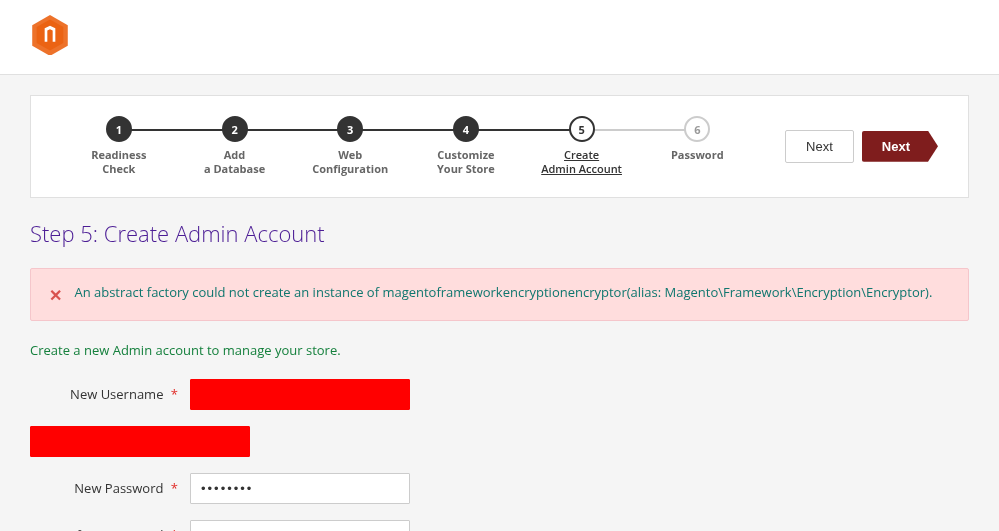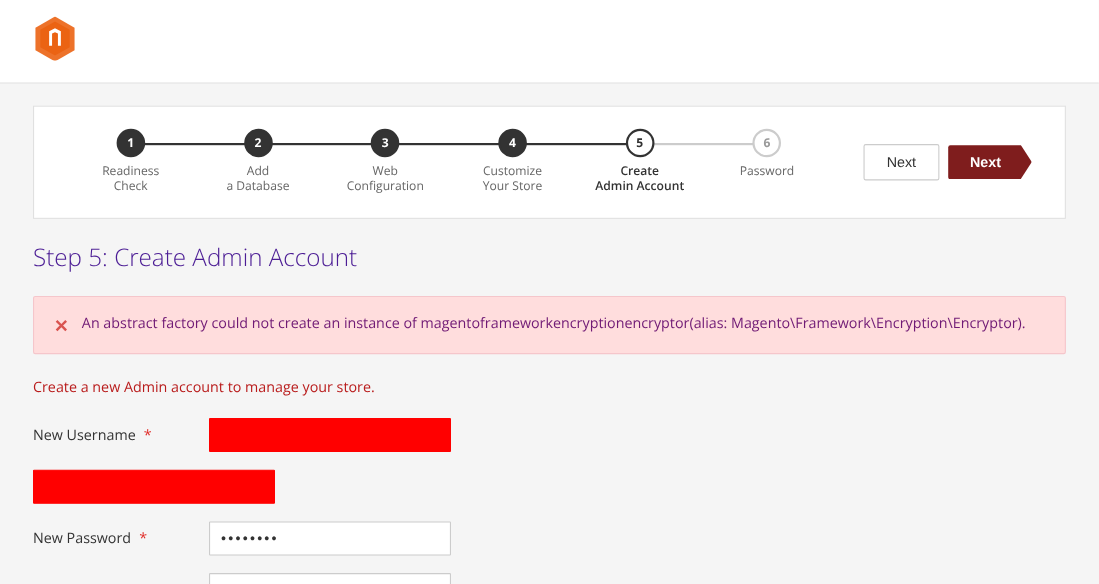--- a/index.html
+++ b/index.html
@@ -95,24 +95,26 @@
       color: #999;
       border: 2px solid #ccc;
     }
 
     .step-label {
       margin-top: 6px;
       font-size: 11px;
       text-align: center;
       color: #666;
       line-height: 1.3;
+      font-weight: bold;
     }
     .step-label.active {
       color: #333;
       font-weight: 600;
+      text-decoration: underline;
     }
 
     .wizard-buttons {
       display: flex;
       gap: 8px;
       align-items: center;
       margin-left: 30px;
     }
 
     .btn-back {
@@ -165,39 +167,40 @@
     .alert-icon {
       color: #d9534f;
       font-size: 16px;
       font-weight: bold;
       margin-top: 1px;
       flex-shrink: 0;
     }
 
     .alert-text {
       font-size: 13px;
-      color: #701a75;
+      color: #0f766e;
       line-height: 1.5;
     }
 
     
     .form-description {
-      color: #b91c1c;
+      color: #15803d;
       font-size: 13px;
       margin-bottom: 20px;
     }
 
     .form-group {
       display: flex;
       align-items: center;
       margin-bottom: 16px;
     }
 
     .form-label {
       width: 160px;
+      text-align: right;
       padding-right: 12px;
       font-size: 13px;
       color: #333;
     }
 
     .required-star {
       color: #e02b27;
       margin-left: 4px;
     }
 

